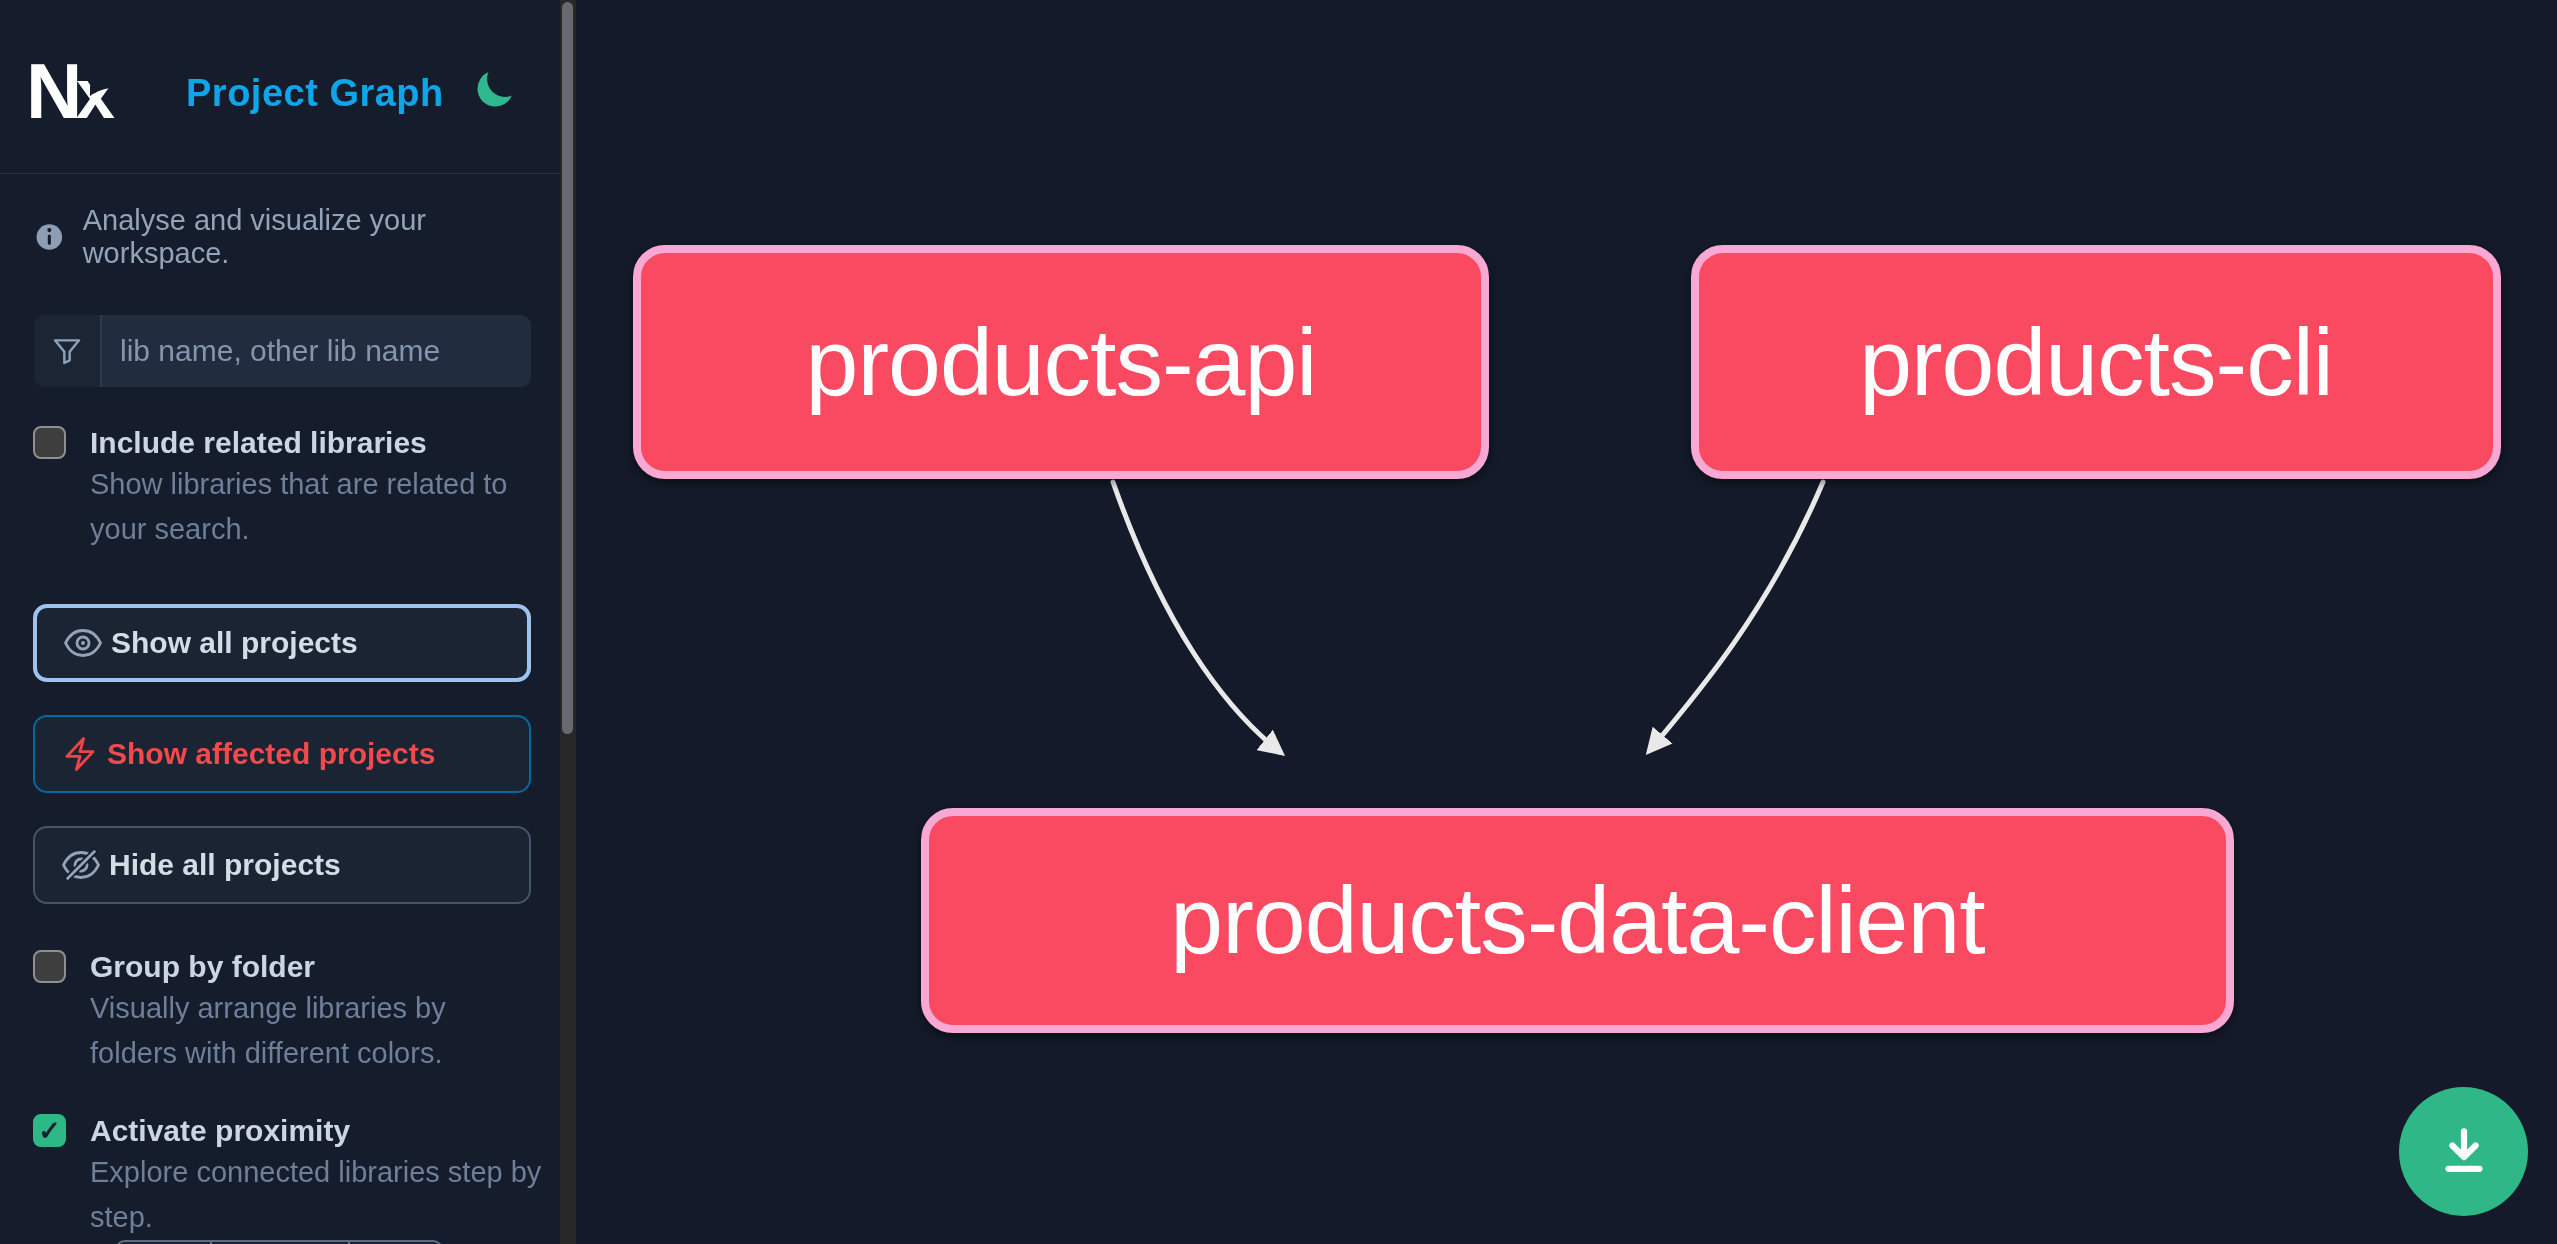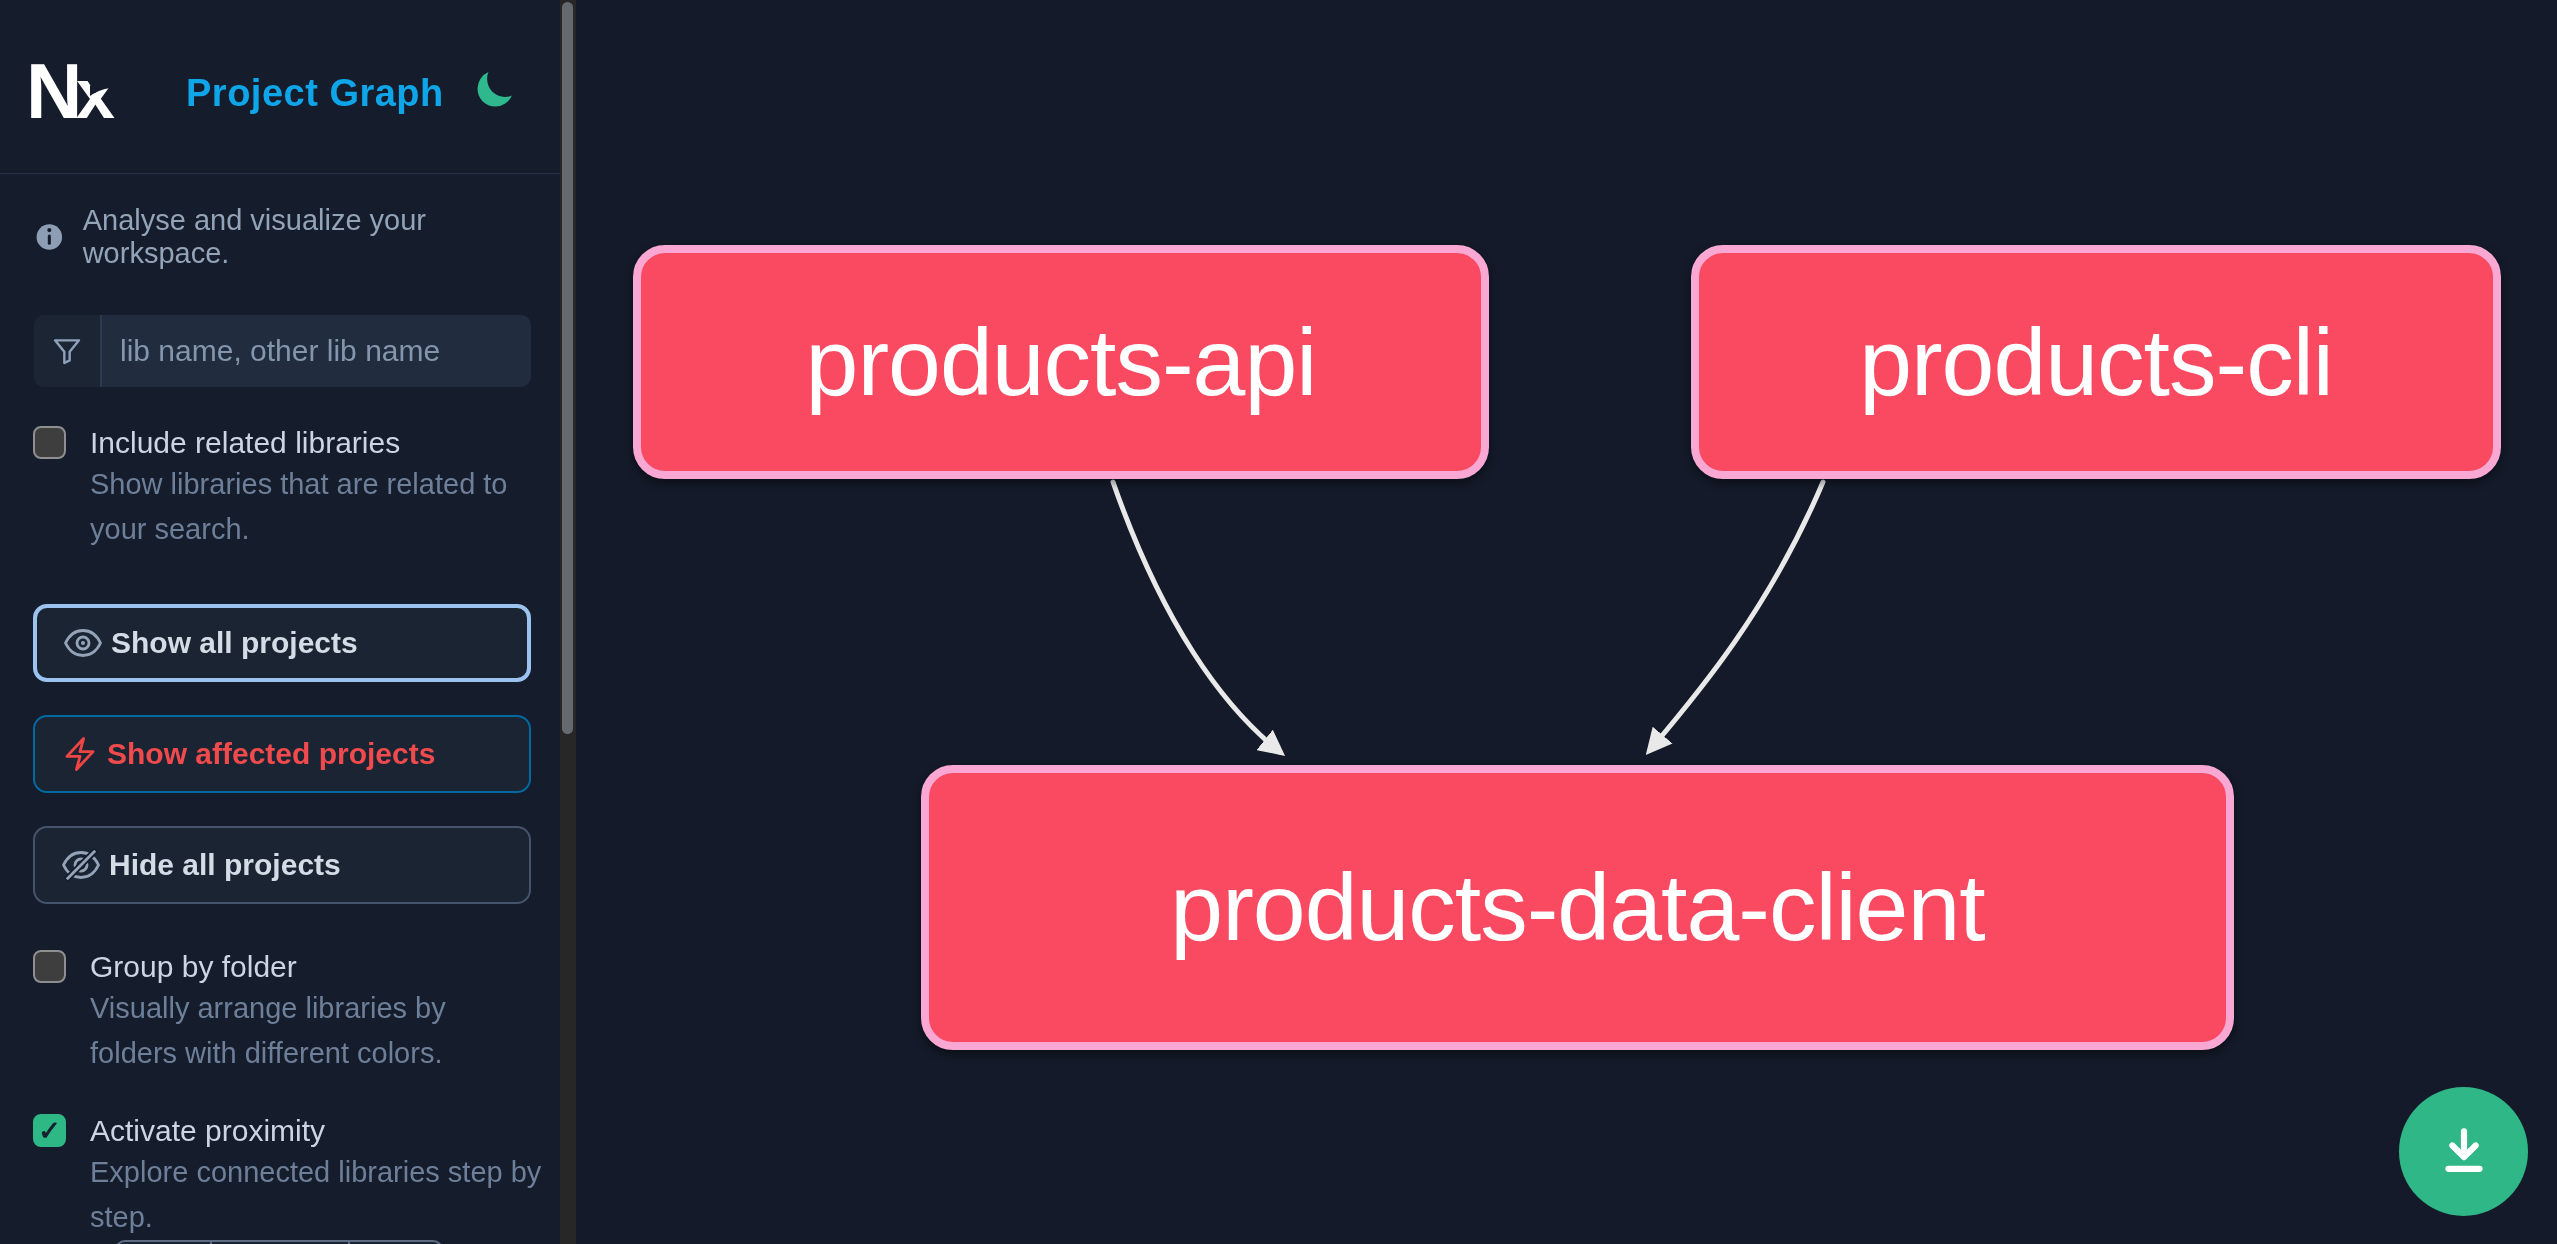--- a/index.html
+++ b/index.html
@@ -23,21 +23,21 @@
              background:#1b2534;border-right:2px solid #2d3b52;}
   #searchbox input{flex:1;background:transparent;border:none;outline:none;color:#c6d2e2;
              font-size:30px;padding:0 18px;font-family:"Liberation Sans",sans-serif;}
   #searchbox input::placeholder{color:#8496ae;}
 
   
   .option{position:absolute;left:33px;width:480px;}
   .cb{position:absolute;left:0;top:2px;width:33px;height:33px;border-radius:8px;box-sizing:border-box;
       background:#3e3e3e;border:2px solid #8f8f8f;cursor:pointer;display:flex;align-items:center;justify-content:center;}
   .cb.checked{background:#2eb886;border-color:#2eb886;color:#16202f;font-size:27px;font-weight:700;}
-  .opt-label{display:block;margin-left:57px;font-size:30px;font-weight:400;color:#ccd6e3;line-height:38px;}
+  .opt-label{display:block;margin-left:57px;font-size:30px;font-weight:700;color:#ccd6e3;line-height:38px;}
   .opt-desc{display:block;margin-left:57px;width:420px;font-size:29px;line-height:45px;color:#6e7f99;}
   #opt-related{top:424px;}
   #opt-folder{top:948px;}
   #opt-proximity{top:1112px;}
 
   
   .action-btn{position:absolute;left:33px;width:498px;height:78px;box-sizing:border-box;border-radius:14px;
       background:#1b2433;display:flex;align-items:center;gap:8px;padding-left:26px;cursor:pointer;
       font-family:"Liberation Sans",sans-serif;font-size:30px;font-weight:600;color:#d4dce6;}
   #btn-show-all{top:604px;border:4px solid #9cc3f0;}
@@ -59,21 +59,21 @@
 
   
   #canvas{position:absolute;left:576px;top:0;width:1981px;height:1244px;background:#141a29;}
   #edges{position:absolute;left:0;top:0;pointer-events:none;}
 
   .gnode{position:absolute;box-sizing:border-box;background:#fa4a62;border:8px solid #f9a8d4;border-radius:32px;
       display:flex;align-items:center;justify-content:center;color:#ffffff;font-size:95px;cursor:pointer;
       box-shadow:0 4px 10px rgba(0,0,0,.45);letter-spacing:-1px;}
   #node-products-api{left:633px;top:245px;width:856px;height:234px;}
   #node-products-cli{left:1691px;top:245px;width:810px;height:234px;}
-  #node-products-data-client{left:921px;top:765px;width:1313px;height:285px;}
+  #node-products-data-client{left:921px;top:808px;width:1313px;height:225px;}
 
   #fab-download{position:absolute;left:2399px;top:1087px;width:129px;height:129px;border-radius:50%;
       background:#2fb787;border:none;cursor:pointer;display:flex;align-items:center;justify-content:center;}
 </style>
 </head>
 <body>
 
 <div id="app">
 
   <aside id="sidebar">

